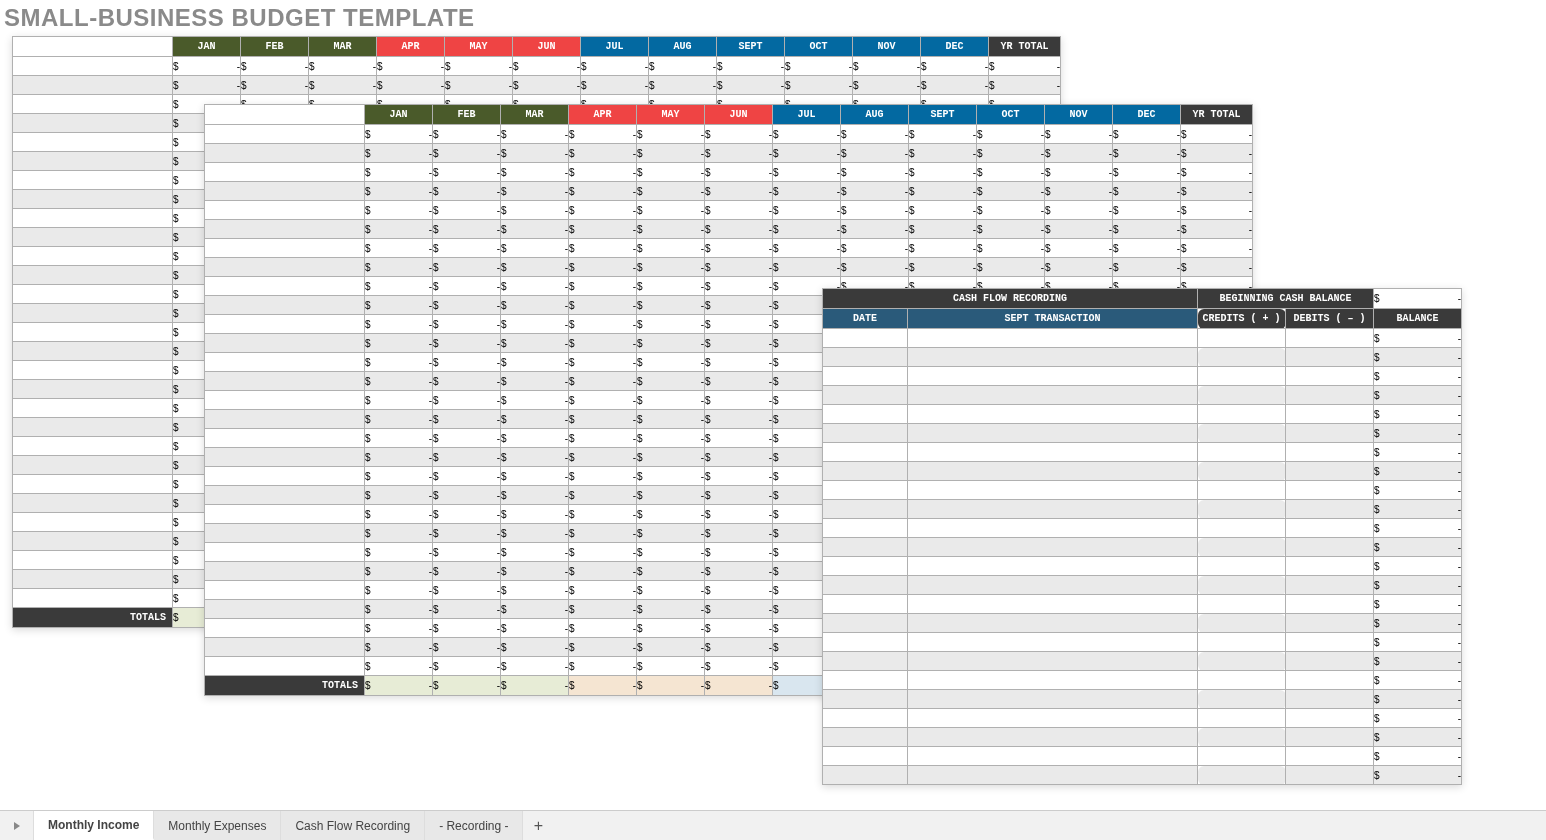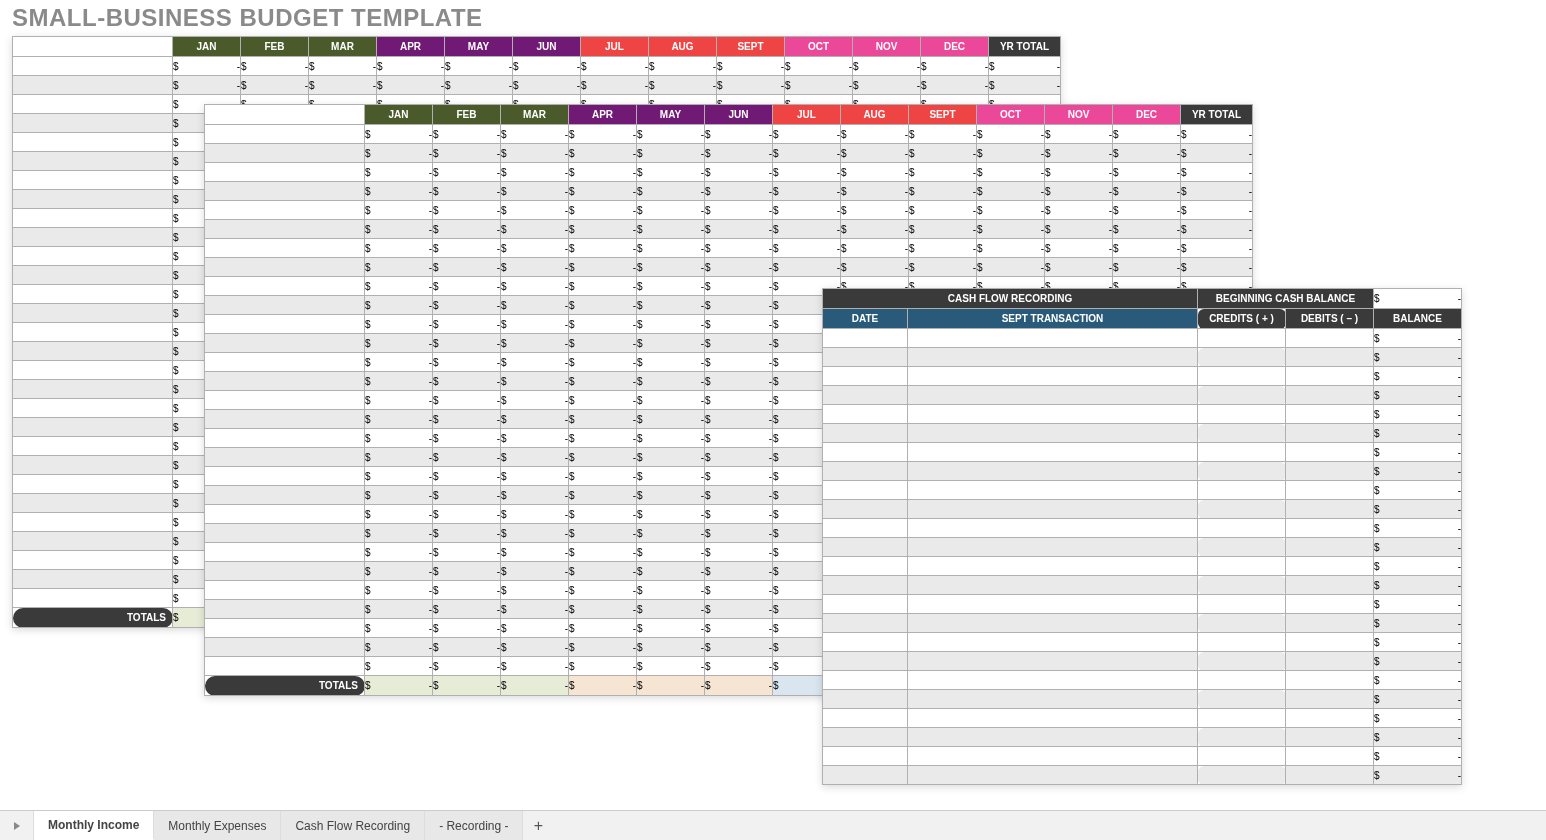--- a/index.html
+++ b/index.html
@@ -8,21 +8,21 @@
     padding: 0;
     font-family: Arial, sans-serif;
     background: #ffffff;
     width: 1546px;
     height: 840px;
     position: relative;
     overflow: hidden;
   }
   .title {
     position: absolute;
-    left: 12px;
+    left: 4px;
     top: 4px;
     font-size: 24px;
     font-weight: bold;
     color: #8a8a8a;
     letter-spacing: 0.5px;
   }
   .sheet {
     position: absolute;
     border-collapse: collapse;
     background: #fff;
@@ -34,43 +34,44 @@
     padding: 0;
     height: 19px;
     vertical-align: middle;
   }
   .sheet th {
     color: #fff;
     font-weight: bold;
     text-align: center;
     font-size: 10px;
     height: 20px;
+    font-family: Liberation Mono, monospace;
   }
   .hdr-dark { background: #3a3a3a; }
   .row-cat { width: 160px; background: #fff; }
   .row-cat-grey { width: 160px; background: #e6e6e6; }
   .month-cell { width: 68px; padding: 0 4px; }
   .month-cell .dollar { float: left; }
   .month-cell .val { float: right; }
   .yr-cell { width: 72px; padding: 0 4px; }
   .yr-cell .dollar { float: left; }
   .yr-cell .val { float: right; }
   .alt-row td { background: #eaeaea; }
-  .totals-row th { background: #3a3a3a; color: #fff; text-align: right; padding-right: 6px; font-size: 10px; border-radius: 10px;}
+  .totals-row th { background: #3a3a3a; color: #fff; text-align: right; padding-right: 6px; font-size: 10px;}
   .tot-q1 { background: #e7ecd6; }
   .tot-q2 { background: #f5e5d2; }
   .tot-q3 { background: #d9e6ef; }
   .tot-q4 { background: #efe9d2; }
   .tot-yr { background: #e0e0e0; }
 
   
   .q1 { background: #4a5a2a; }
-  .q2 { background: #701a75; }
-  .q3 { background: #ef4444; }
-  .q4 { background: #ec4899; margin-left: 7px; }
+  .q2 { background: #ef4444; }
+  .q3 { background: #0369a1; }
+  .q4 { background: #0369a1; margin-left: 7px; }
   .yr { background: #3a3a3a; margin-top: 24px; }
 
   
   .cf-hdr-dark { background: #3a3a3a; color:#fff; text-align:center; font-weight:bold;}
   .cf-hdr-blue { background: #2a5a7a; color:#fff; text-align:center; font-weight:bold;}
   .cf-date { width: 85px; margin-left: 20px; }
   .cf-trans { width: 290px; }
   .cf-cred { width: 88px; border-radius: 6px; }
   .cf-deb { width: 88px; }
   .cf-bal { width: 88px; padding:0 4px;}

